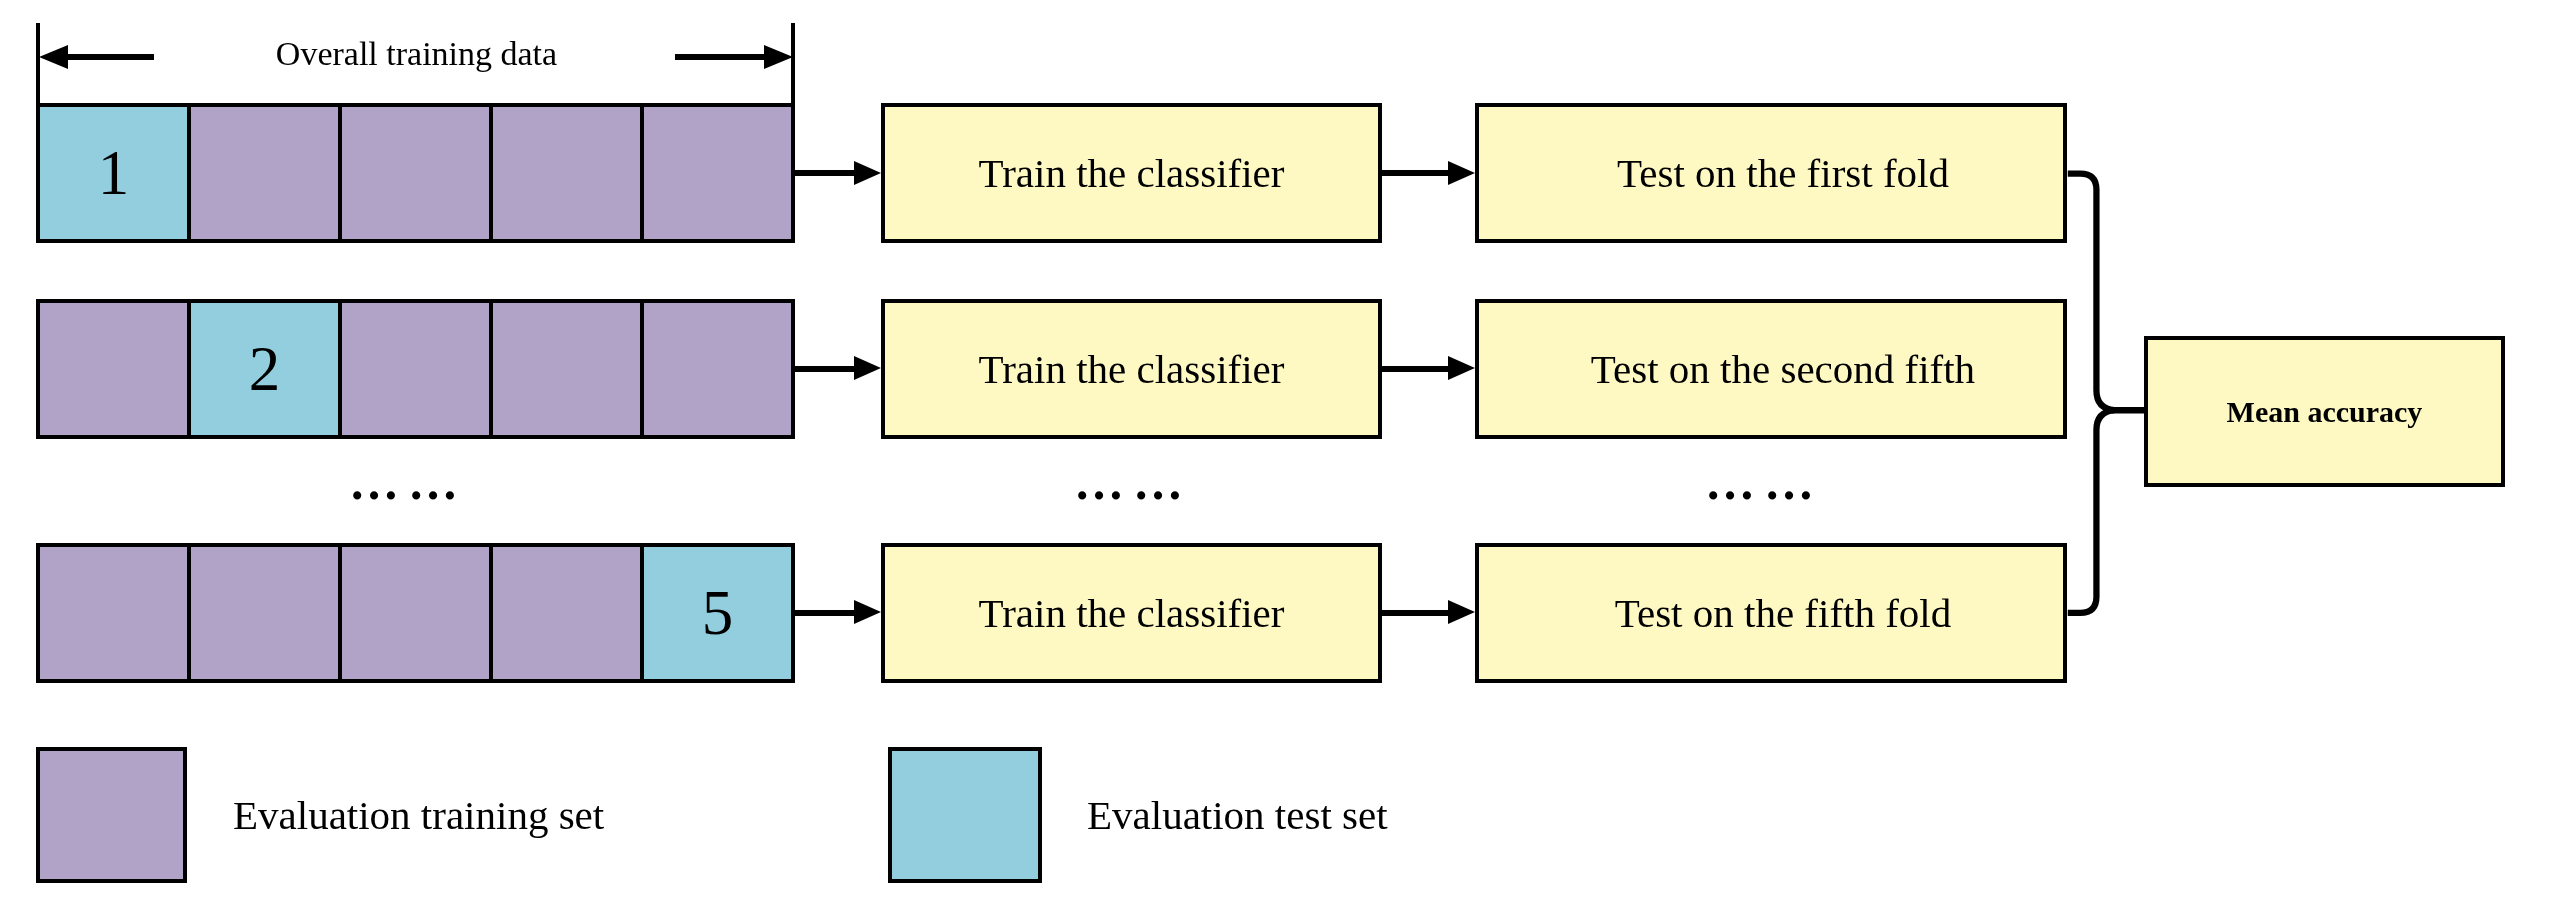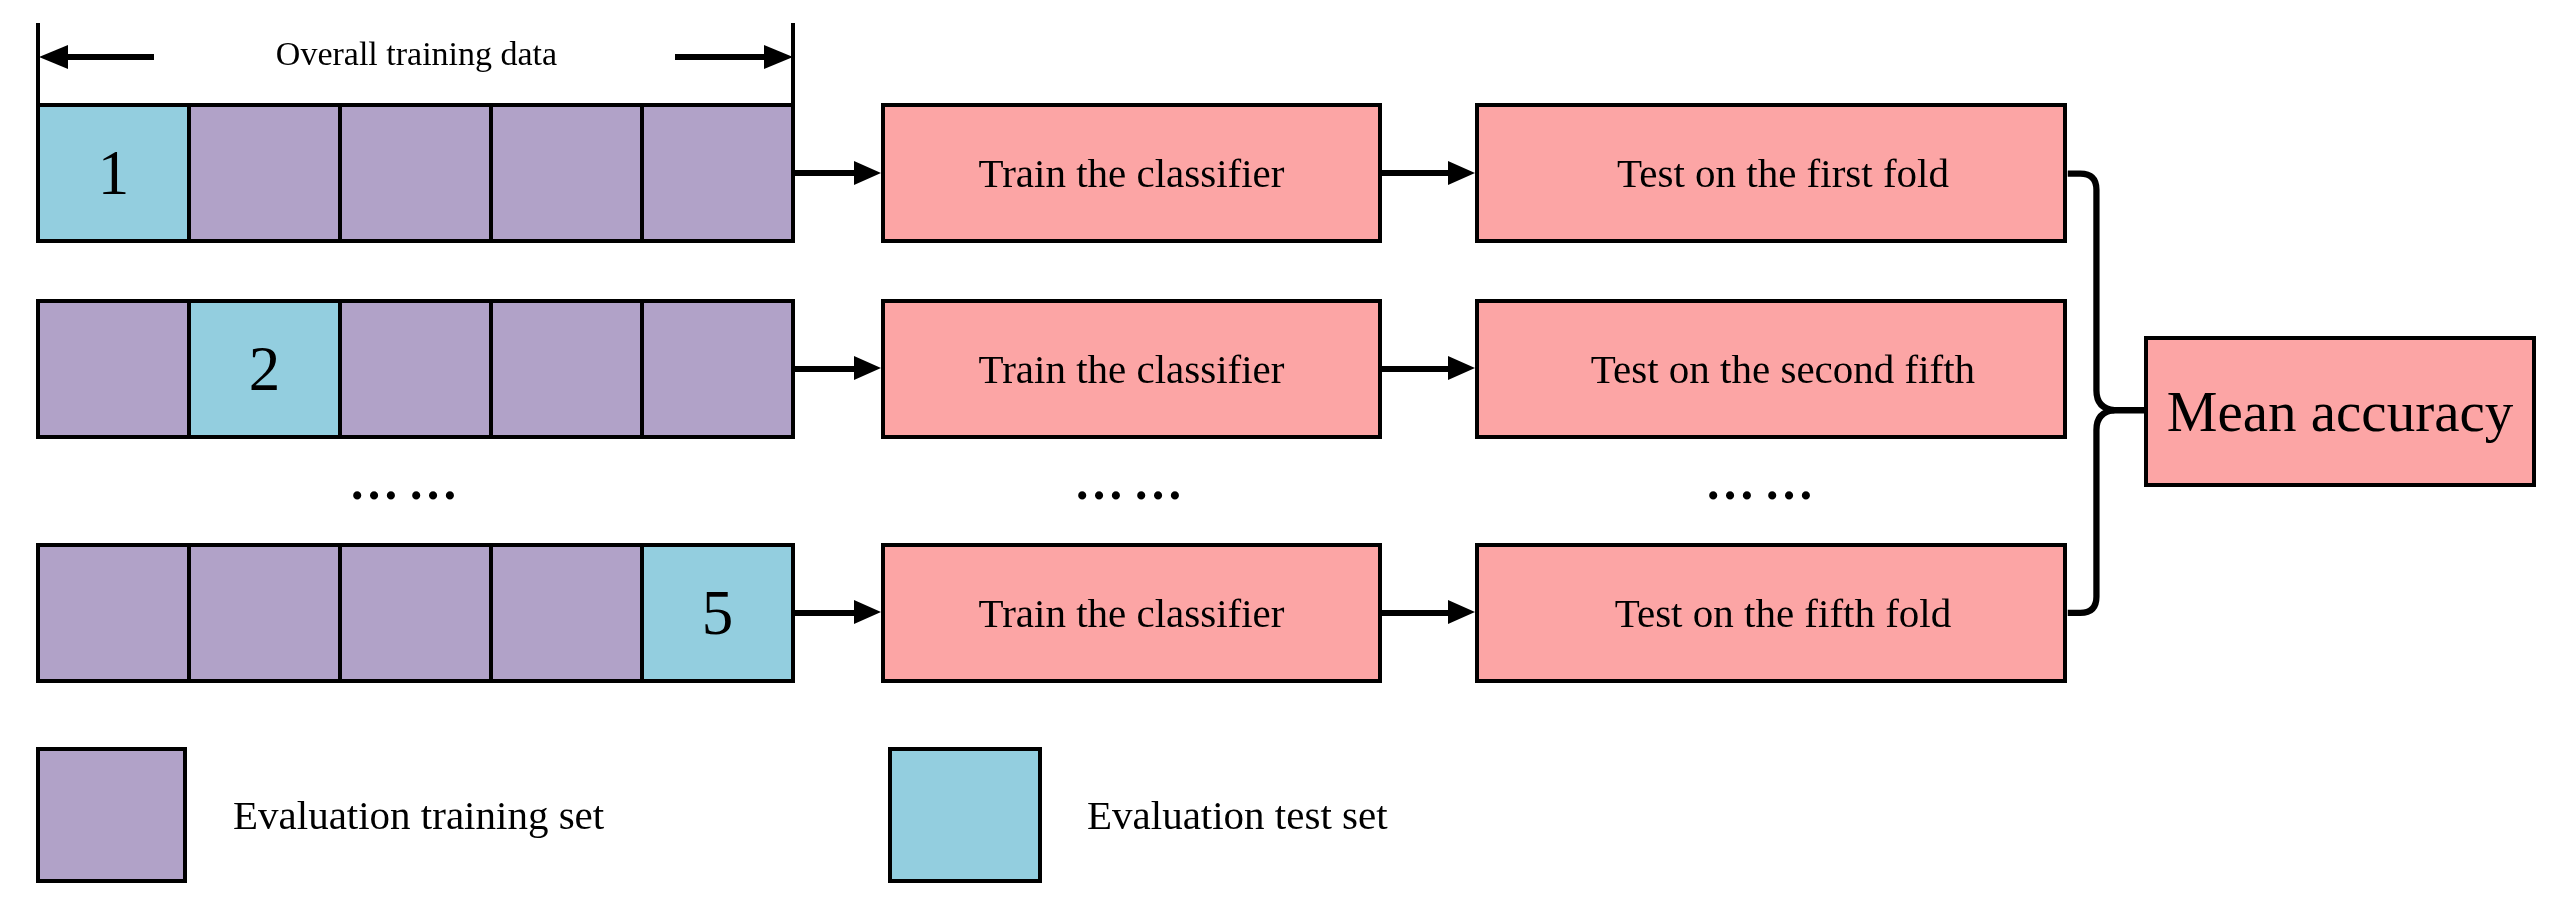--- a/index.html
+++ b/index.html
@@ -25,26 +25,26 @@
   .cell span{font-size:63px;line-height:63px;}
 
   
   .ashaft{position:absolute;height:6.3px;background:#000;}
   .ahead{position:absolute;width:0;height:0;
          border-top:12.6px solid transparent;border-bottom:12.6px solid transparent;
          border-left:27px solid #000;}
 
   
   .pbox{position:absolute;height:140px;border:4.5px solid #000;box-sizing:border-box;
-        background:#fca5a5;display:flex;align-items:center;justify-content:center;
+        background:#fef9c3;display:flex;align-items:center;justify-content:center;
         font-size:41px;white-space:nowrap;}
   .train{left:881px;width:501px;}
   .test{left:1475px;width:592px;padding-left:24px;}
   .row1{top:103px;} .row2{top:299px;} .row3{top:543px;}
-  .mean{left:2144px;top:336px;width:392px;height:151px;font-size:57px;}
+  .mean{left:2144px;top:336px;width:361px;height:151px;font-size:30px;font-weight:bold;}
 
   
   .dots{position:absolute;top:457px;transform:translateX(-50%);
         font-size:50px;line-height:50px;letter-spacing:9px;font-weight:bold;white-space:nowrap;}
   .dots.g1{left:408px;} .dots.g2{left:1133px;} .dots.g3{left:1764px;}
 
   
   .swatch{position:absolute;top:747px;height:136px;border:4.5px solid #000;box-sizing:border-box;}
   .swatch.s1{left:36px;width:151px;}
   .swatch.s2{left:888px;width:154px;}

